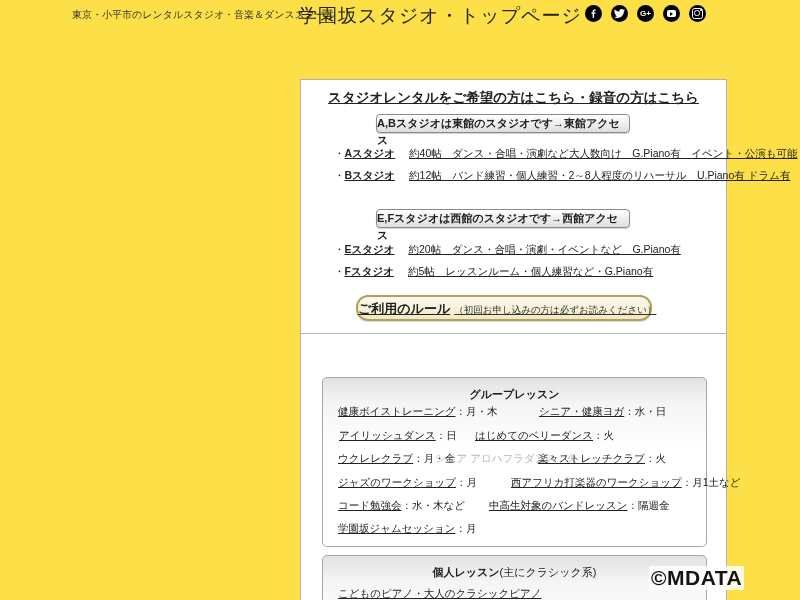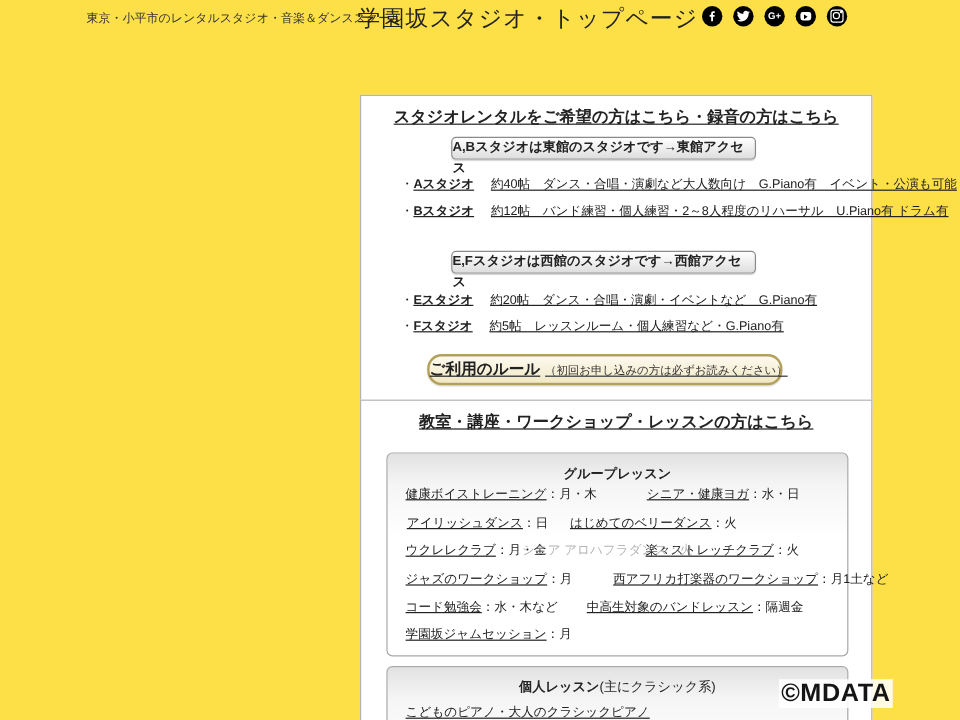--- a/index.html
+++ b/index.html
@@ -121,21 +121,20 @@
     <div class="srow r-f">
       <span class="bullet">・</span><span class="sname">Fスタジオ</span><span class="sdesc">約5帖　レッスンルーム・個人練習など・G.Piano有</span>
     </div>
 
     <div class="rules-btn">
       <span class="rules-label">ご利用のルール</span><span class="rules-note">（初回お申し込みの方は必ずお読みください）</span>
     </div>
   </div>
 
   <div class="box" id="lessons-box">
-    <div class="box-heading">教室・講座・ワークショップ・レッスンの方はこちら</div>
 
     <div class="panel" id="group-panel">
       <div class="panel-title">グループレッスン</div>
 
       <div class="litem" style="left:15px; top:27px;">
         <span class="lname">健康ボイストレーニング</span><span class="ltime">：月・木</span>
       </div>
       <div class="litem" style="left:216px; top:27px;">
         <span class="lname">シニア・健康ヨガ</span><span class="ltime">：水・日</span>
       </div>

